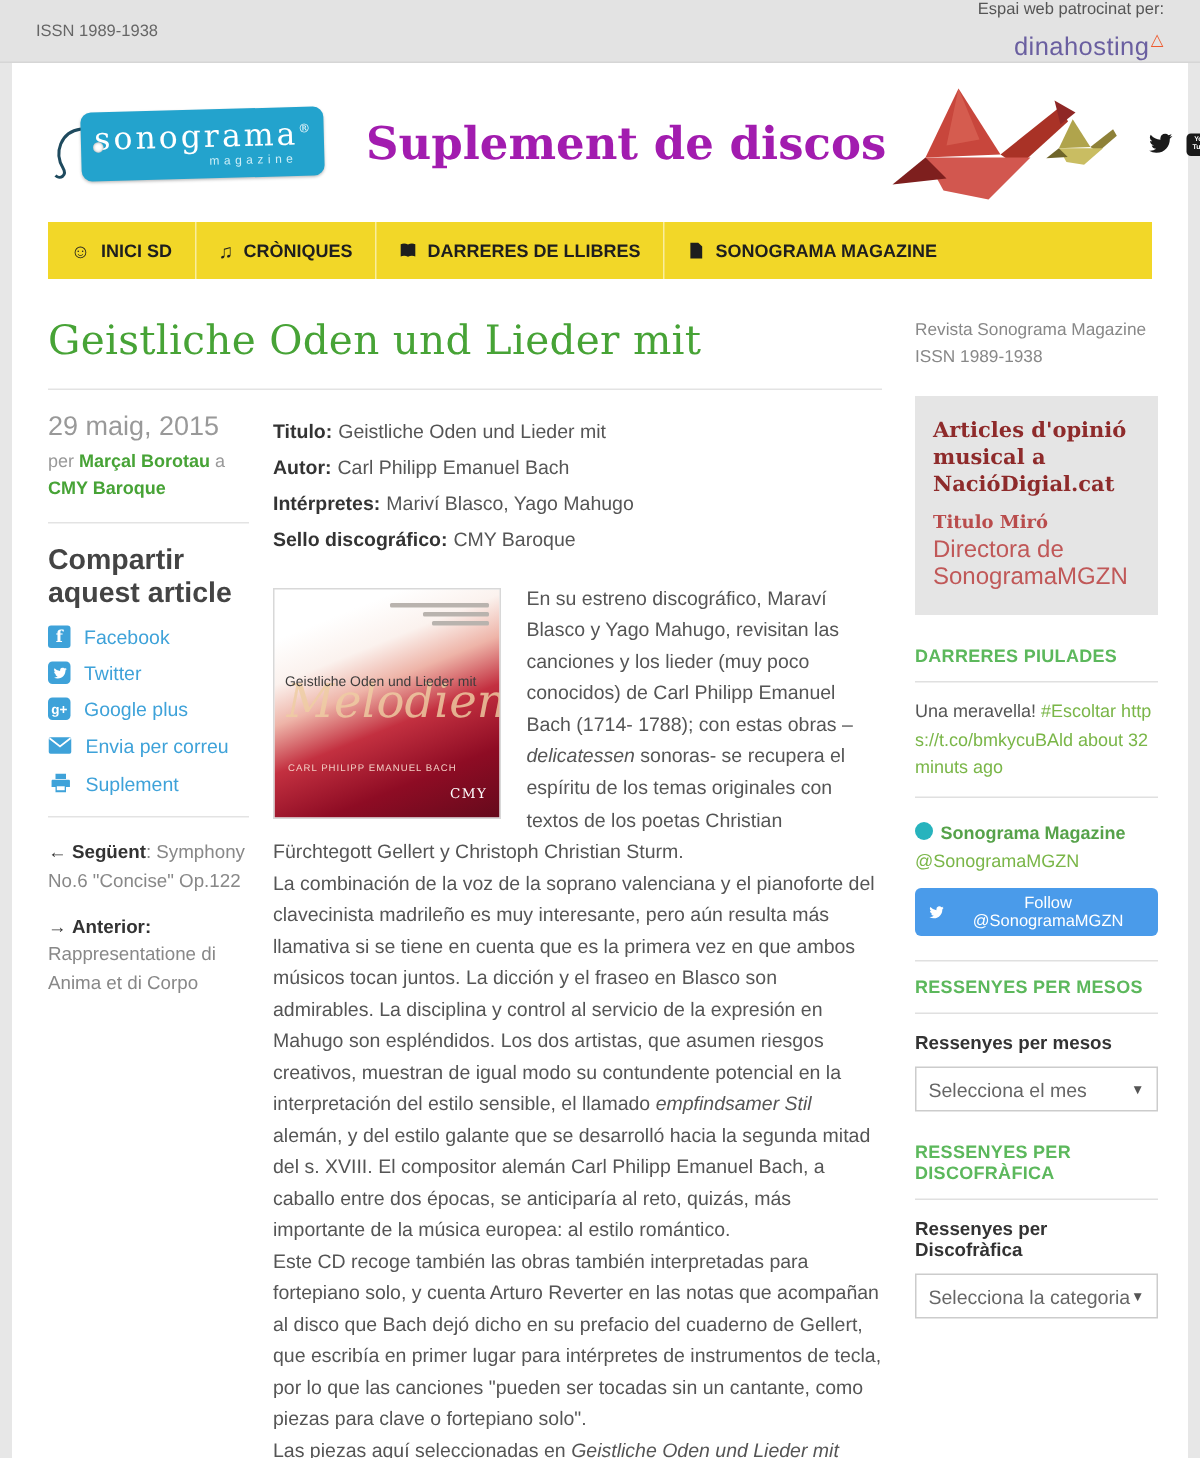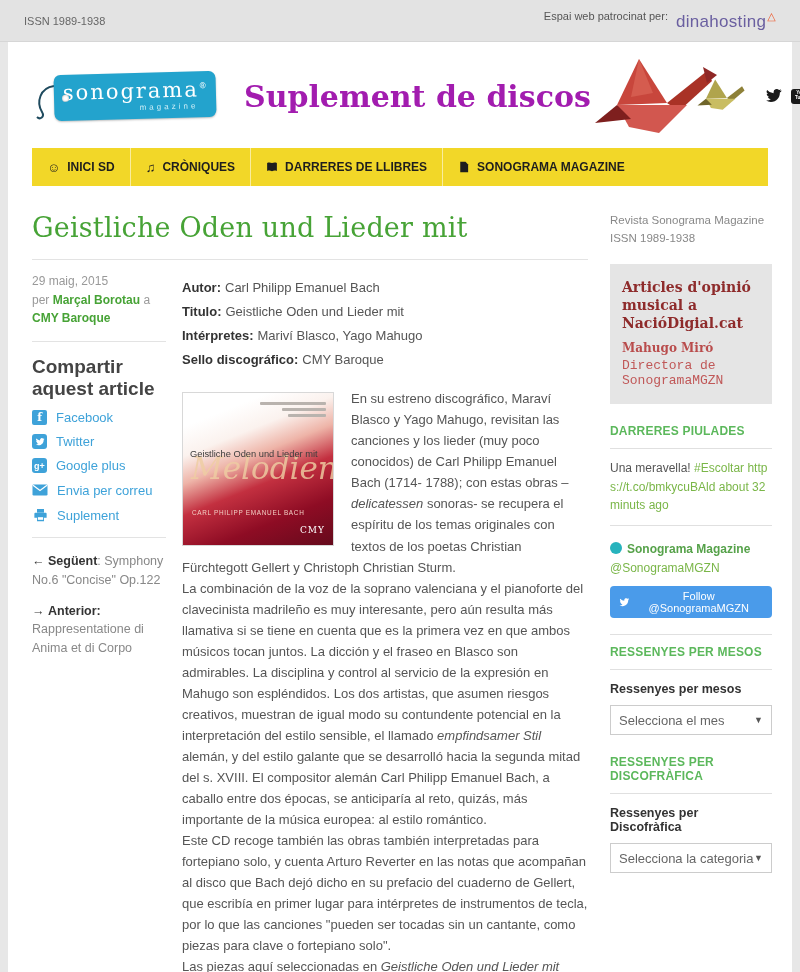--- a/index.html
+++ b/index.html
@@ -1,20 +1,20 @@
 <!DOCTYPE html>
 <html><head>
 <meta charset="utf-8">
 <style>
   html,body{margin:0;padding:0;}
   body{width:800px;background:#e7e7e7;font-family:"Liberation Sans",sans-serif;color:#555;}
   
   .topbar{background:#e3e3e3;height:42px;display:flex;align-items:center;justify-content:space-between;padding:0 24px;box-sizing:border-box;border-bottom:1px solid #d6d6d6;}
   .issn{font-size:11px;color:#666;}
-  .sponsor{display:flex;align-items:flex-start;gap:8px;cursor:pointer;}
+  .sponsor{display:flex;align-items:flex-end;gap:8px;cursor:pointer;flex-direction:column;}
   .sponsor-label{font-size:11px;color:#555;}
   .dina{font-size:17px;color:#6a5fa0;letter-spacing:.3px;}
   .dina-tri{color:#ee5b2f;font-size:11px;vertical-align:super;margin-left:1px;}
   
   .page{background:#fff;margin:0 8px;padding-bottom:24px;}
   
   .header{display:flex;align-items:center;padding:14px 24px 8px;height:80px;box-sizing:content-box;}
   .logo{position:relative;width:190px;height:56px;flex:none;cursor:pointer;}
   .tag{position:absolute;left:22px;top:5px;width:162px;height:46px;background:#23a3cd;border-radius:7px;box-shadow:0 1px 2px rgba(0,0,0,.25);display:flex;flex-direction:column;justify-content:center;align-items:center;transform:rotate(-1.5deg);}
   .tag-hole{position:absolute;left:8px;top:20px;width:7px;height:7px;border-radius:50%;background:#fff;box-shadow:inset 0 0 2px rgba(0,0,0,.4);}
@@ -32,21 +32,21 @@
   .nav-glyph{font-size:13px;line-height:1;}
   .nav-svg{width:12px;height:12px;fill:#1e1e1e;}
   
   .content{display:flex;padding:26px 24px 0;}
   .main{width:556px;flex:none;}
   .article-title{font-family:"DejaVu Serif",serif;color:#47a336;font-size:27px;font-weight:normal;margin:0 0 16px;letter-spacing:.2px;}
   .rule{border:none;border-top:1px solid #e3e3e3;margin:0 0 14px;}
   .cols{display:flex;}
   .leftcol{width:134px;flex:none;font-size:12.5px;}
   .artcol{flex:1;margin-left:16px;font-size:13px;color:#555;line-height:1.62;}
-  .date{color:#999;font-size:12px;}
+  .date{color:#999;font-size:18px;}
   .byline{color:#999;font-size:12px;line-height:1.5;margin-top:3px;}
   .green-link{color:#47a336;font-weight:bold;cursor:pointer;}
   .lc-rule{border:none;border-top:1px solid #e3e3e3;margin:14px 0;}
   .share-head{font-weight:bold;color:#444;font-size:19px;margin:0 0 10px;}
   .share-link{display:flex;align-items:center;gap:9px;margin:9px 0;color:#3ea2d9;font-size:13px;cursor:pointer;}
   .si{width:16px;height:16px;flex:none;display:flex;align-items:center;justify-content:center;}
   .si-box{background:#3ea2d9;color:#fff;border-radius:3px;width:15px;height:15px;display:flex;align-items:center;justify-content:center;font-weight:bold;}
   .post-nav{color:#888;font-size:12.5px;line-height:1.5;margin:12px 0;cursor:pointer;}
   .pn-b{font-weight:bold;color:#333;}
   
@@ -61,21 +61,21 @@
   .cover-script{position:absolute;top:60px;left:8px;right:4px;font-family:"DejaVu Serif",serif;font-style:italic;font-size:31px;color:rgba(238,205,162,.82);line-height:1;}
   .cover-artist{position:absolute;bottom:27px;left:9px;font-size:6.4px;letter-spacing:.7px;color:#f2cdc3;}
   .cover-label{position:absolute;bottom:8px;right:8px;font-size:9px;color:#fff;font-weight:normal;font-family:"DejaVu Serif",serif;letter-spacing:1px;}
   .artcol p{margin:0;}
   
   .aside{width:162px;margin-left:22px;flex:none;font-size:12px;}
   .aside-mag{color:#888;font-size:11.5px;line-height:1.55;}
   .promo{background:#e5e5e5;margin-top:16px;padding:14px 12px 16px;cursor:pointer;}
   .promo-title{font-family:"DejaVu Serif",serif;font-weight:bold;color:#8e2b2b;font-size:14px;line-height:1.3;}
   .promo-name{color:#b94c4c;font-weight:bold;margin-top:9px;font-size:12px;font-family:"DejaVu Serif",serif;}
-  .promo-role{color:#c05858;font-size:13px;margin-top:3px;font-family:Liberation Mono, monospace;}
+  .promo-role{color:#c05858;font-size:16px;margin-top:3px;font-family:Liberation Sans, sans-serif;}
   .green-head{color:#5cb85c;font-weight:bold;font-size:12px;margin:20px 0 0;letter-spacing:.2px;}
   .a-rule{border:none;border-top:1px solid #e0e0e0;margin:10px 0;}
   .tweet{color:#555;line-height:1.55;font-size:12px;}
   .tw-link{color:#7ab648;cursor:pointer;word-break:break-all;}
   .tw-time{color:#7ab648;}
   .account{margin-top:14px;line-height:1.55;font-size:12px;}
   .avatar{width:12px;height:12px;border-radius:50%;background:#27b3bd;display:inline-block;vertical-align:-1px;margin-right:5px;}
   .acc-name{color:#56a24a;font-weight:bold;cursor:pointer;}
   .acc-handle{color:#7ab648;cursor:pointer;}
   .follow-btn{background:#4a9bea;color:#fff;font-size:11px;border:none;border-radius:4px;padding:4px 9px;display:inline-flex;align-items:center;gap:5px;margin-top:9px;cursor:pointer;font-family:"Liberation Sans",sans-serif;}
@@ -224,22 +224,22 @@
           </div>
           <div class="post-nav">
             <span class="pn-b">→</span>
             <span class="pn-b">Anterior</span><span class="pn-b">:</span><br>
             <span>Rappresentatione di Anima et di Corpo</span>
           </div>
         </div>
 
         <div class="artcol">
           <div class="meta">
+            <div><b>Titulo:</b><span>Geistliche Oden und Lieder mit</span></div>
             <div><b>Autor:</b><span>Carl Philipp Emanuel Bach</span></div>
-            <div><b>Titulo:</b><span>Geistliche Oden und Lieder mit</span></div>
             <div><b>Intérpretes:</b><span>Mariví Blasco, Yago Mahugo</span></div>
             <div><b>Sello discográfico:</b><span>CMY Baroque</span></div>
           </div>
 
           <div class="cover">
             <span class="cover-credits">
                 <i style="width:66px"></i>
                 <i style="width:44px"></i>
                 <i style="width:38px"></i>
               </span>
@@ -259,21 +259,21 @@
     </div>
 
     <div class="aside">
       <div class="aside-mag">
         <div>Revista Sonograma Magazine</div>
         <div>ISSN 1989-1938</div>
       </div>
 
       <div class="promo">
         <div class="promo-title">Articles d'opinió musical a NacióDigial.cat</div>
-        <div class="promo-name">Mahugo Miró</div>
+        <div class="promo-name">Titulo Miró</div>
         <div class="promo-role">Directora de SonogramaMGZN</div>
       </div>
 
       <div class="green-head">DARRERES PIULADES</div>
       <hr class="a-rule">
 
       <div class="tweet">
         <span>Una meravella! </span><span class="tw-link">#Escoltar</span><span class="tw-link"> https://t.co/bmkycuBAld</span><span class="tw-time"> about 32 minuts ago</span>
       </div>
       <hr class="a-rule">

